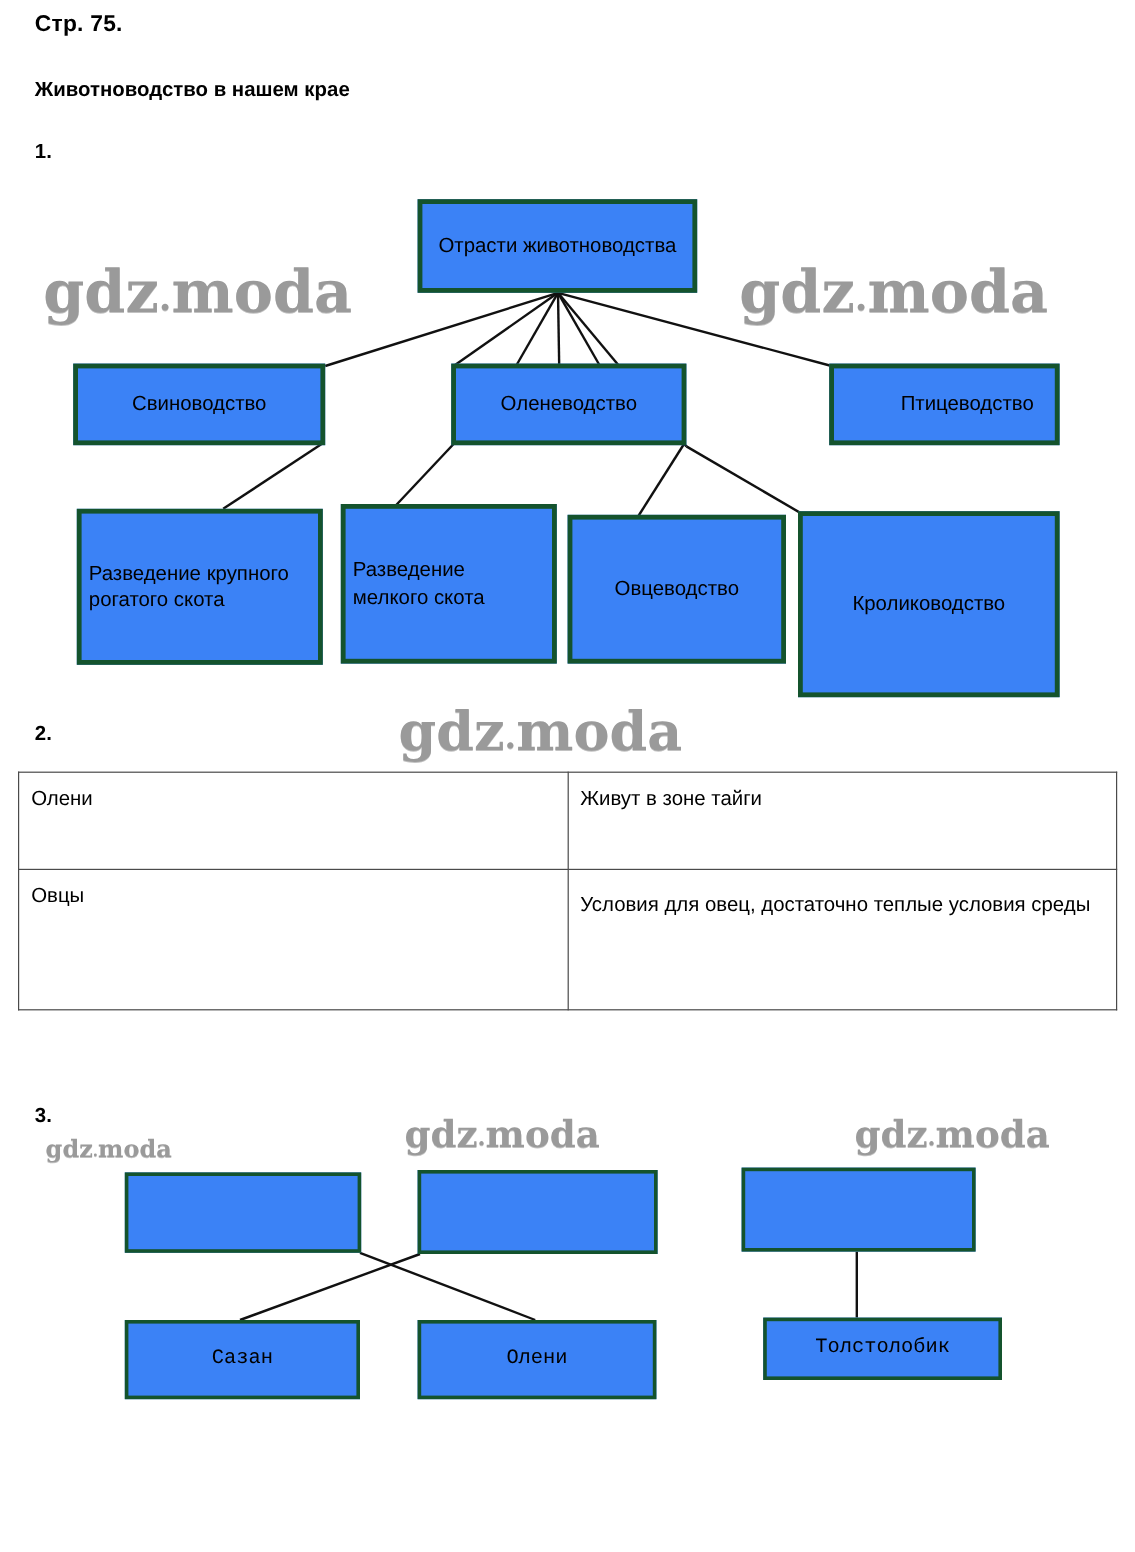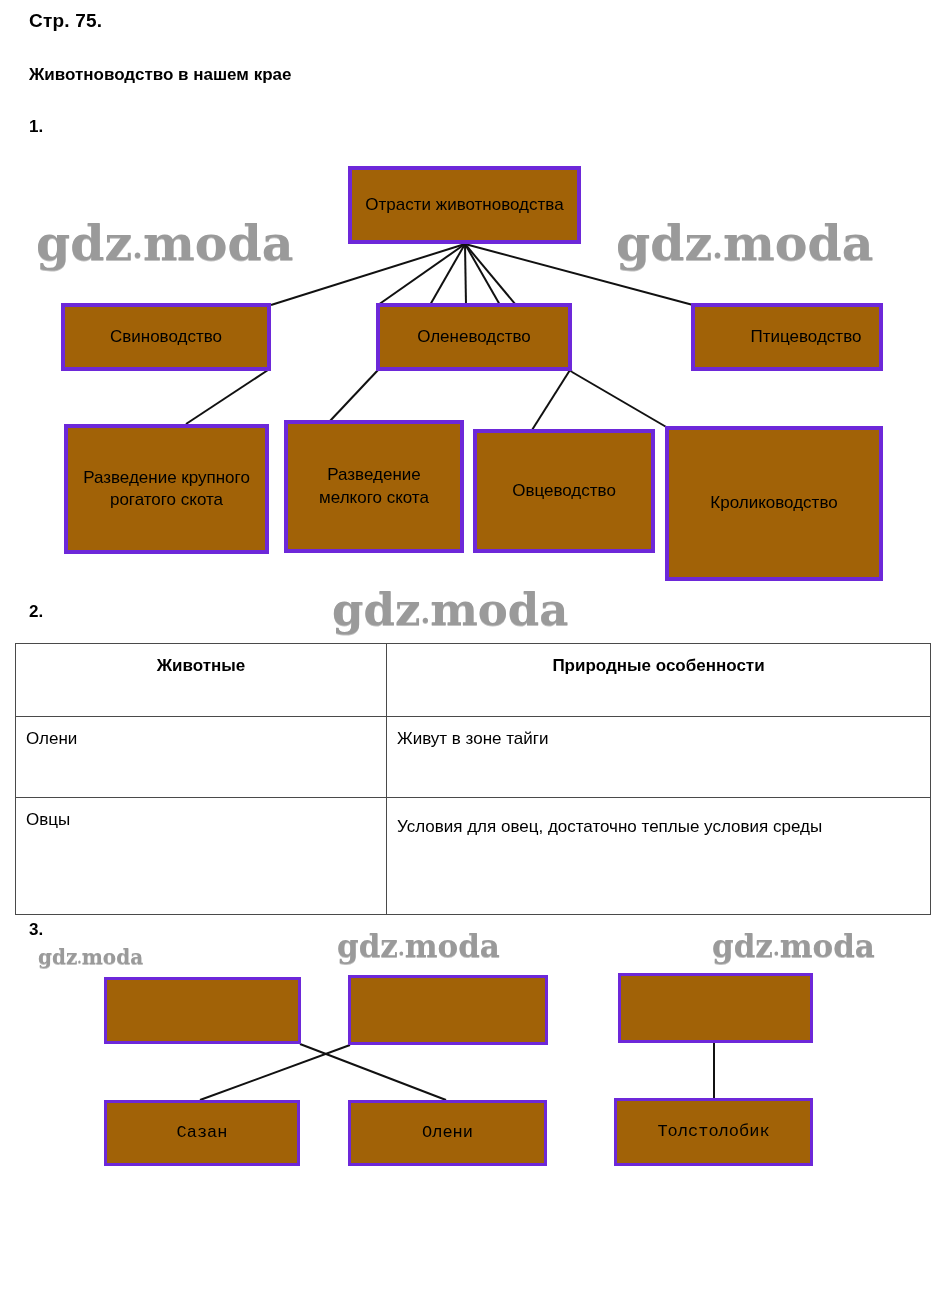--- a/index.html
+++ b/index.html
@@ -66,26 +66,25 @@
   #wm2 { left: 616px; top: 214px; font-size: 49px; }
   #wm3 { left: 332px; top: 583px; font-size: 45px; }
   #wm4 { left: 38px;  top: 945px; font-size: 20px; }
   #wm5 { left: 337px; top: 928px; font-size: 31px; }
   #wm6 { left: 712px; top: 928px; font-size: 31px; }
 
   
   .box {
     position: absolute;
     box-sizing: border-box;
-    border: 4px solid #6d28d9;
-    background: #a16207;
+    border: 4px solid #14532d;
+    background: #3b82f6;
     display: flex;
     align-items: center;
     justify-content: center;
-    text-align: center;
     font-size: 17px;
     line-height: 1.32;
     padding: 2px 6px;
     z-index: 3;
   }
   .box.thin { border-width: 3px; font-family: Liberation Mono, monospace; }
 
   
   #b-top      { left: 348px; top: 166px; width: 233px; height: 78px; }
   #b-svin     { left: 61px;  top: 303px; width: 210px; height: 68px; }
@@ -95,21 +94,21 @@
   #b-mrs      { left: 284px; top: 420px; width: 180px; height: 133px; }
   #b-ovce     { left: 473px; top: 429px; width: 182px; height: 124px; }
   #b-krol     { left: 665px; top: 426px; width: 218px; height: 155px; }
 
   
   #b3-a { left: 104px; top: 977px;  width: 197px; height: 67px; }
   #b3-b { left: 348px; top: 975px;  width: 200px; height: 70px; }
   #b3-c { left: 618px; top: 973px;  width: 195px; height: 70px; }
   #b3-sazan { left: 104px; top: 1100px; width: 196px; height: 66px; }
   #b3-karp  { left: 348px; top: 1100px; width: 199px; height: 66px; }
-  #b3-tolst { left: 614px; top: 1098px; width: 199px; height: 68px; }
+  #b3-tolst { left: 636px; top: 1098px; width: 199px; height: 52px; }
 
   
   .connectors {
     position: absolute;
     left: 0;
     top: 0;
     width: 946px;
     height: 1293px;
     pointer-events: none;
     z-index: 1;
@@ -183,24 +182,20 @@
 <div class="box" id="b-svin">Свиноводство</div>
 <div class="box" id="b-olen">Оленеводство</div>
 <div class="box" id="b-ptic">Птицеводство</div>
 <div class="box" id="b-krs">Разведение крупного рогатого скота</div>
 <div class="box" id="b-mrs">Разведение мелкого скота</div>
 <div class="box" id="b-ovce">Овцеводство</div>
 <div class="box" id="b-krol">Кролиководство</div>
 
 <table class="tbl">
   <tbody>
-      <tr>
-    <th class="col-a">Животные</th>
-    <th>Природные особенности</th>
-  </tr>
   <tr class="row-1">
     <td>Олени</td>
     <td>Живут в зоне тайги</td>
   </tr>
   <tr class="row-2">
     <td>Овцы</td>
     <td class="justify">Условия для овец, достаточно теплые условия среды</td>
   </tr>
 </tbody>
   </table>

